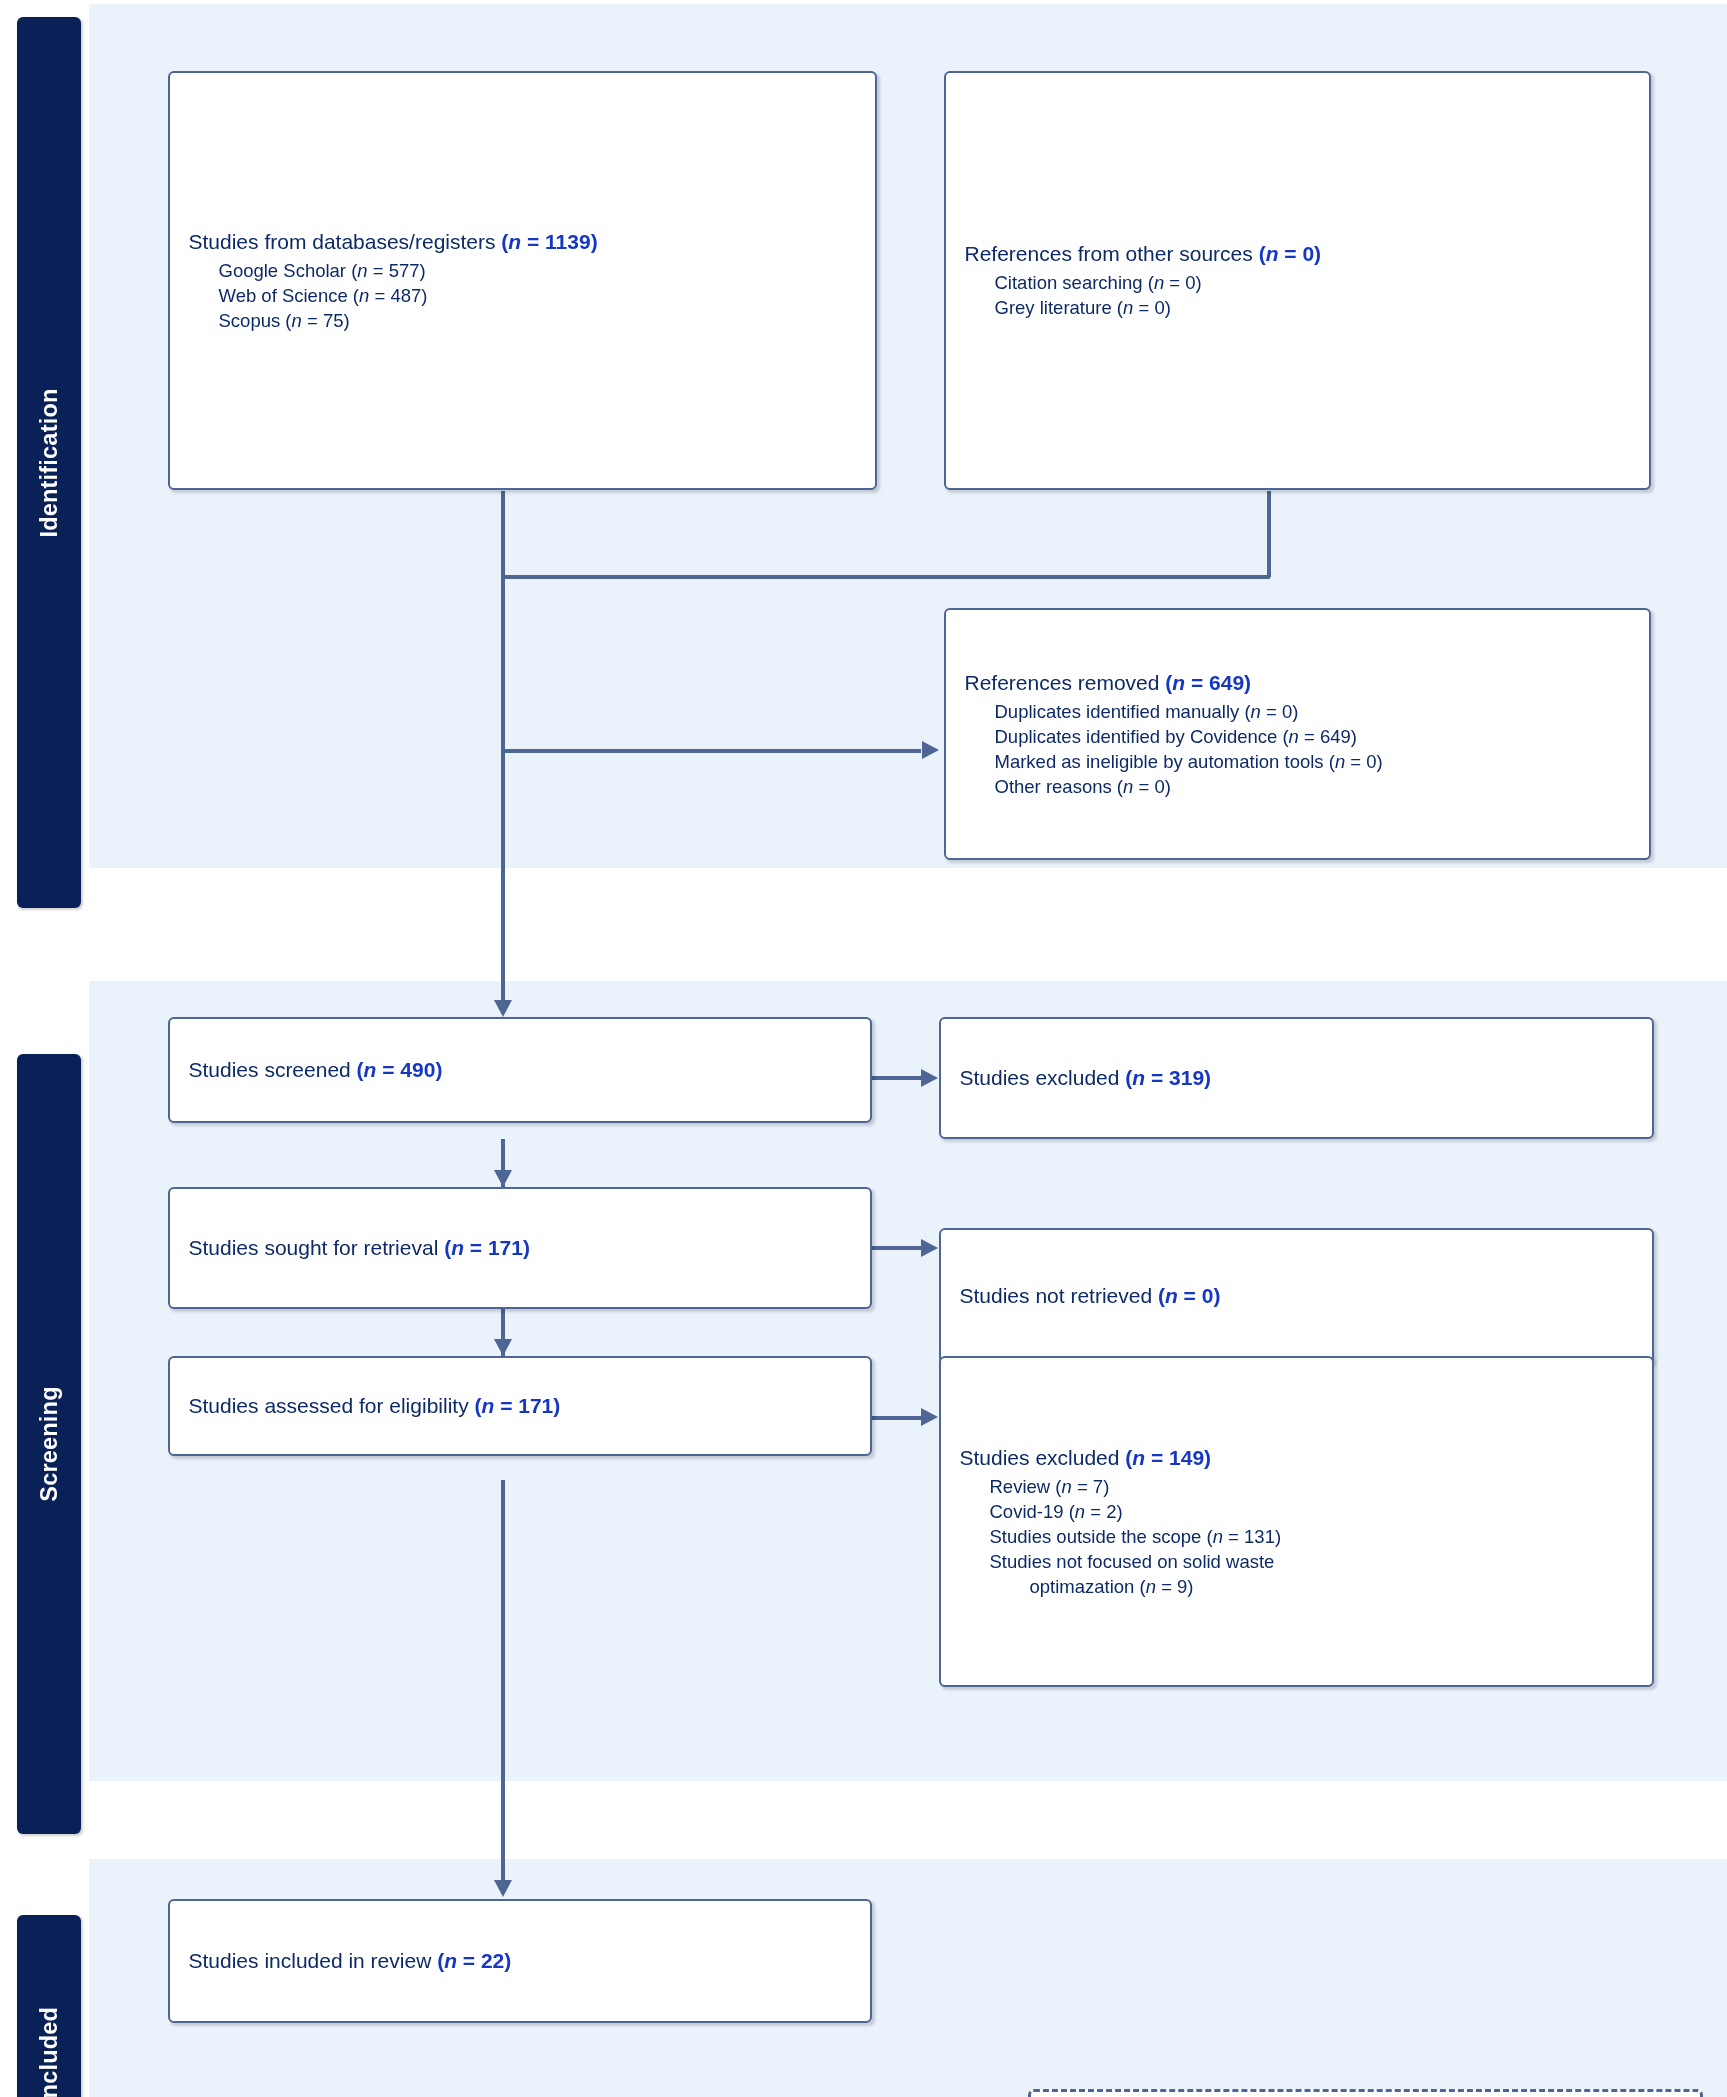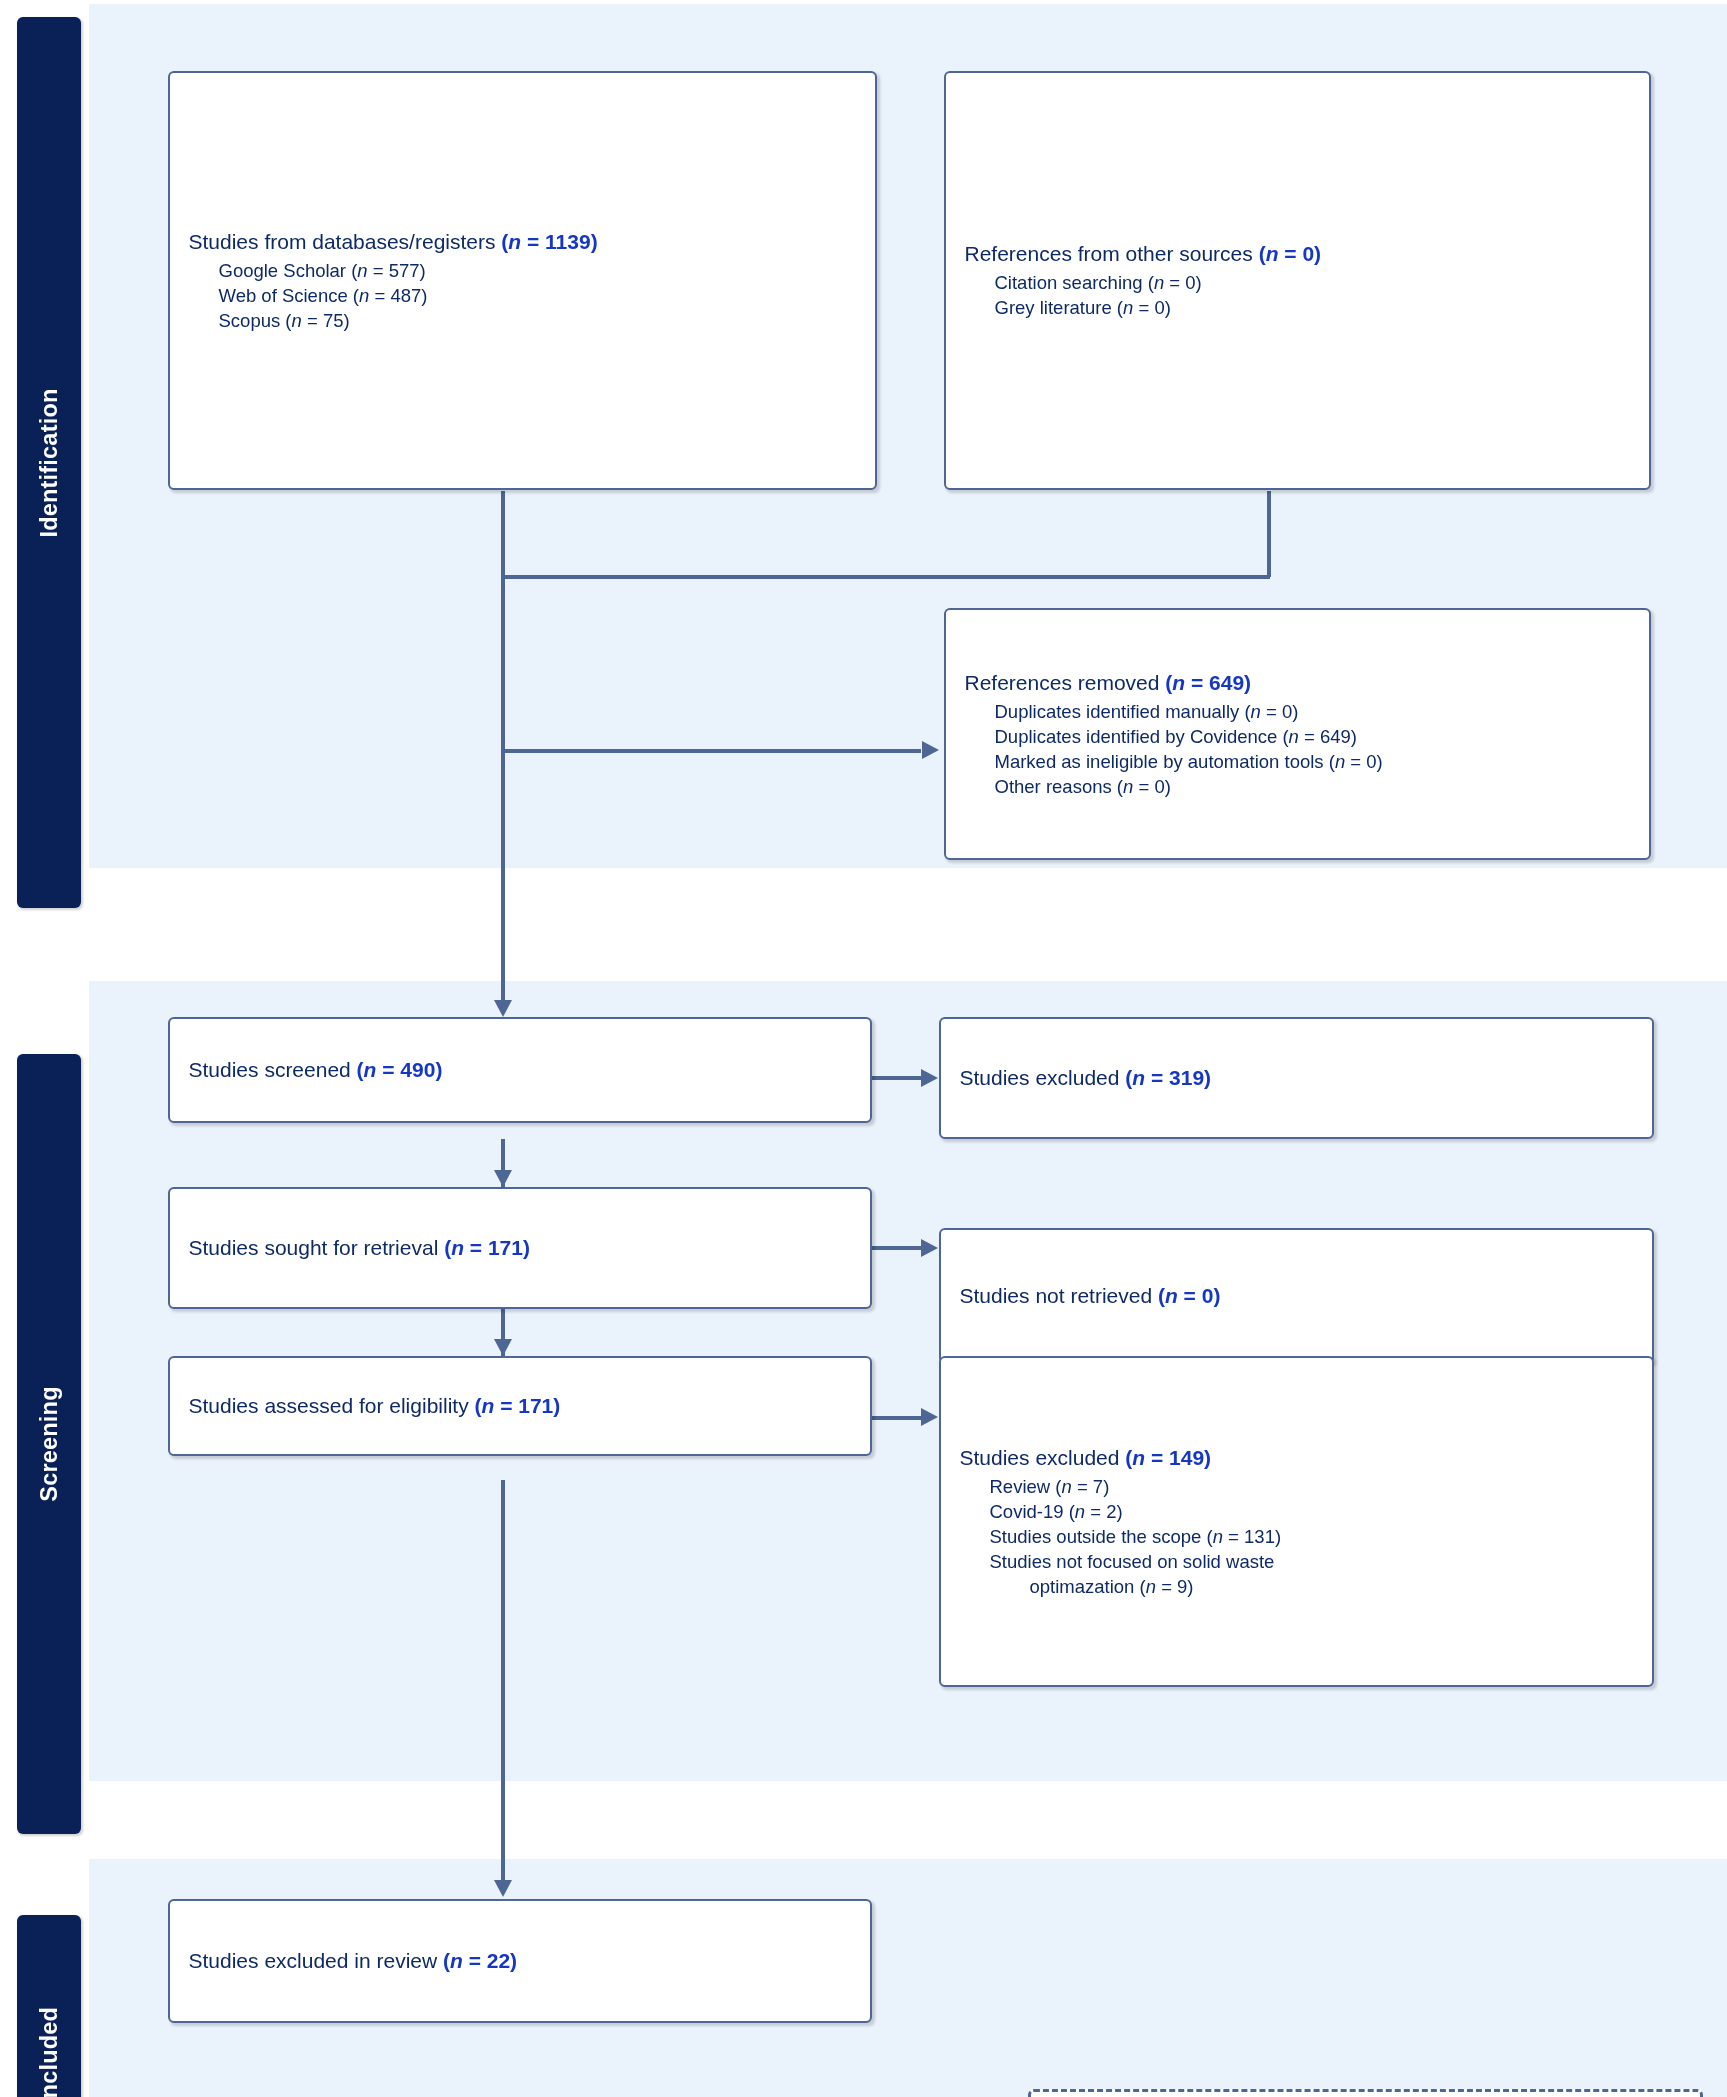--- a/index.html
+++ b/index.html
@@ -238,21 +238,21 @@
     <div class="sublist">
       <div class="bx-sub">Review (<i>n</i> = 7)</div>
       <div class="bx-sub">Covid-19 (<i>n</i> = 2)</div>
       <div class="bx-sub">Studies outside the scope (<i>n</i> = 131)</div>
       <div class="bx-sub">Studies not focused on solid waste</div>
       <div class="bx-sub bx-sub-indent">optimazation (<i>n</i> = 9)</div>
     </div>
   </div>
 
   <div class="flow-box" id="box-included">
-    <div class="bx-head"><span>Studies excluded in review </span><span class="cnt">(<i>n</i> = 22)</span></div>
+    <div class="bx-head"><span>Studies included in review </span><span class="cnt">(<i>n</i> = 22)</span></div>
   </div>
 
   <div class="flow-box dashed" id="box-ongoing">
     
     
   </div>
 
 </div>
 
 

